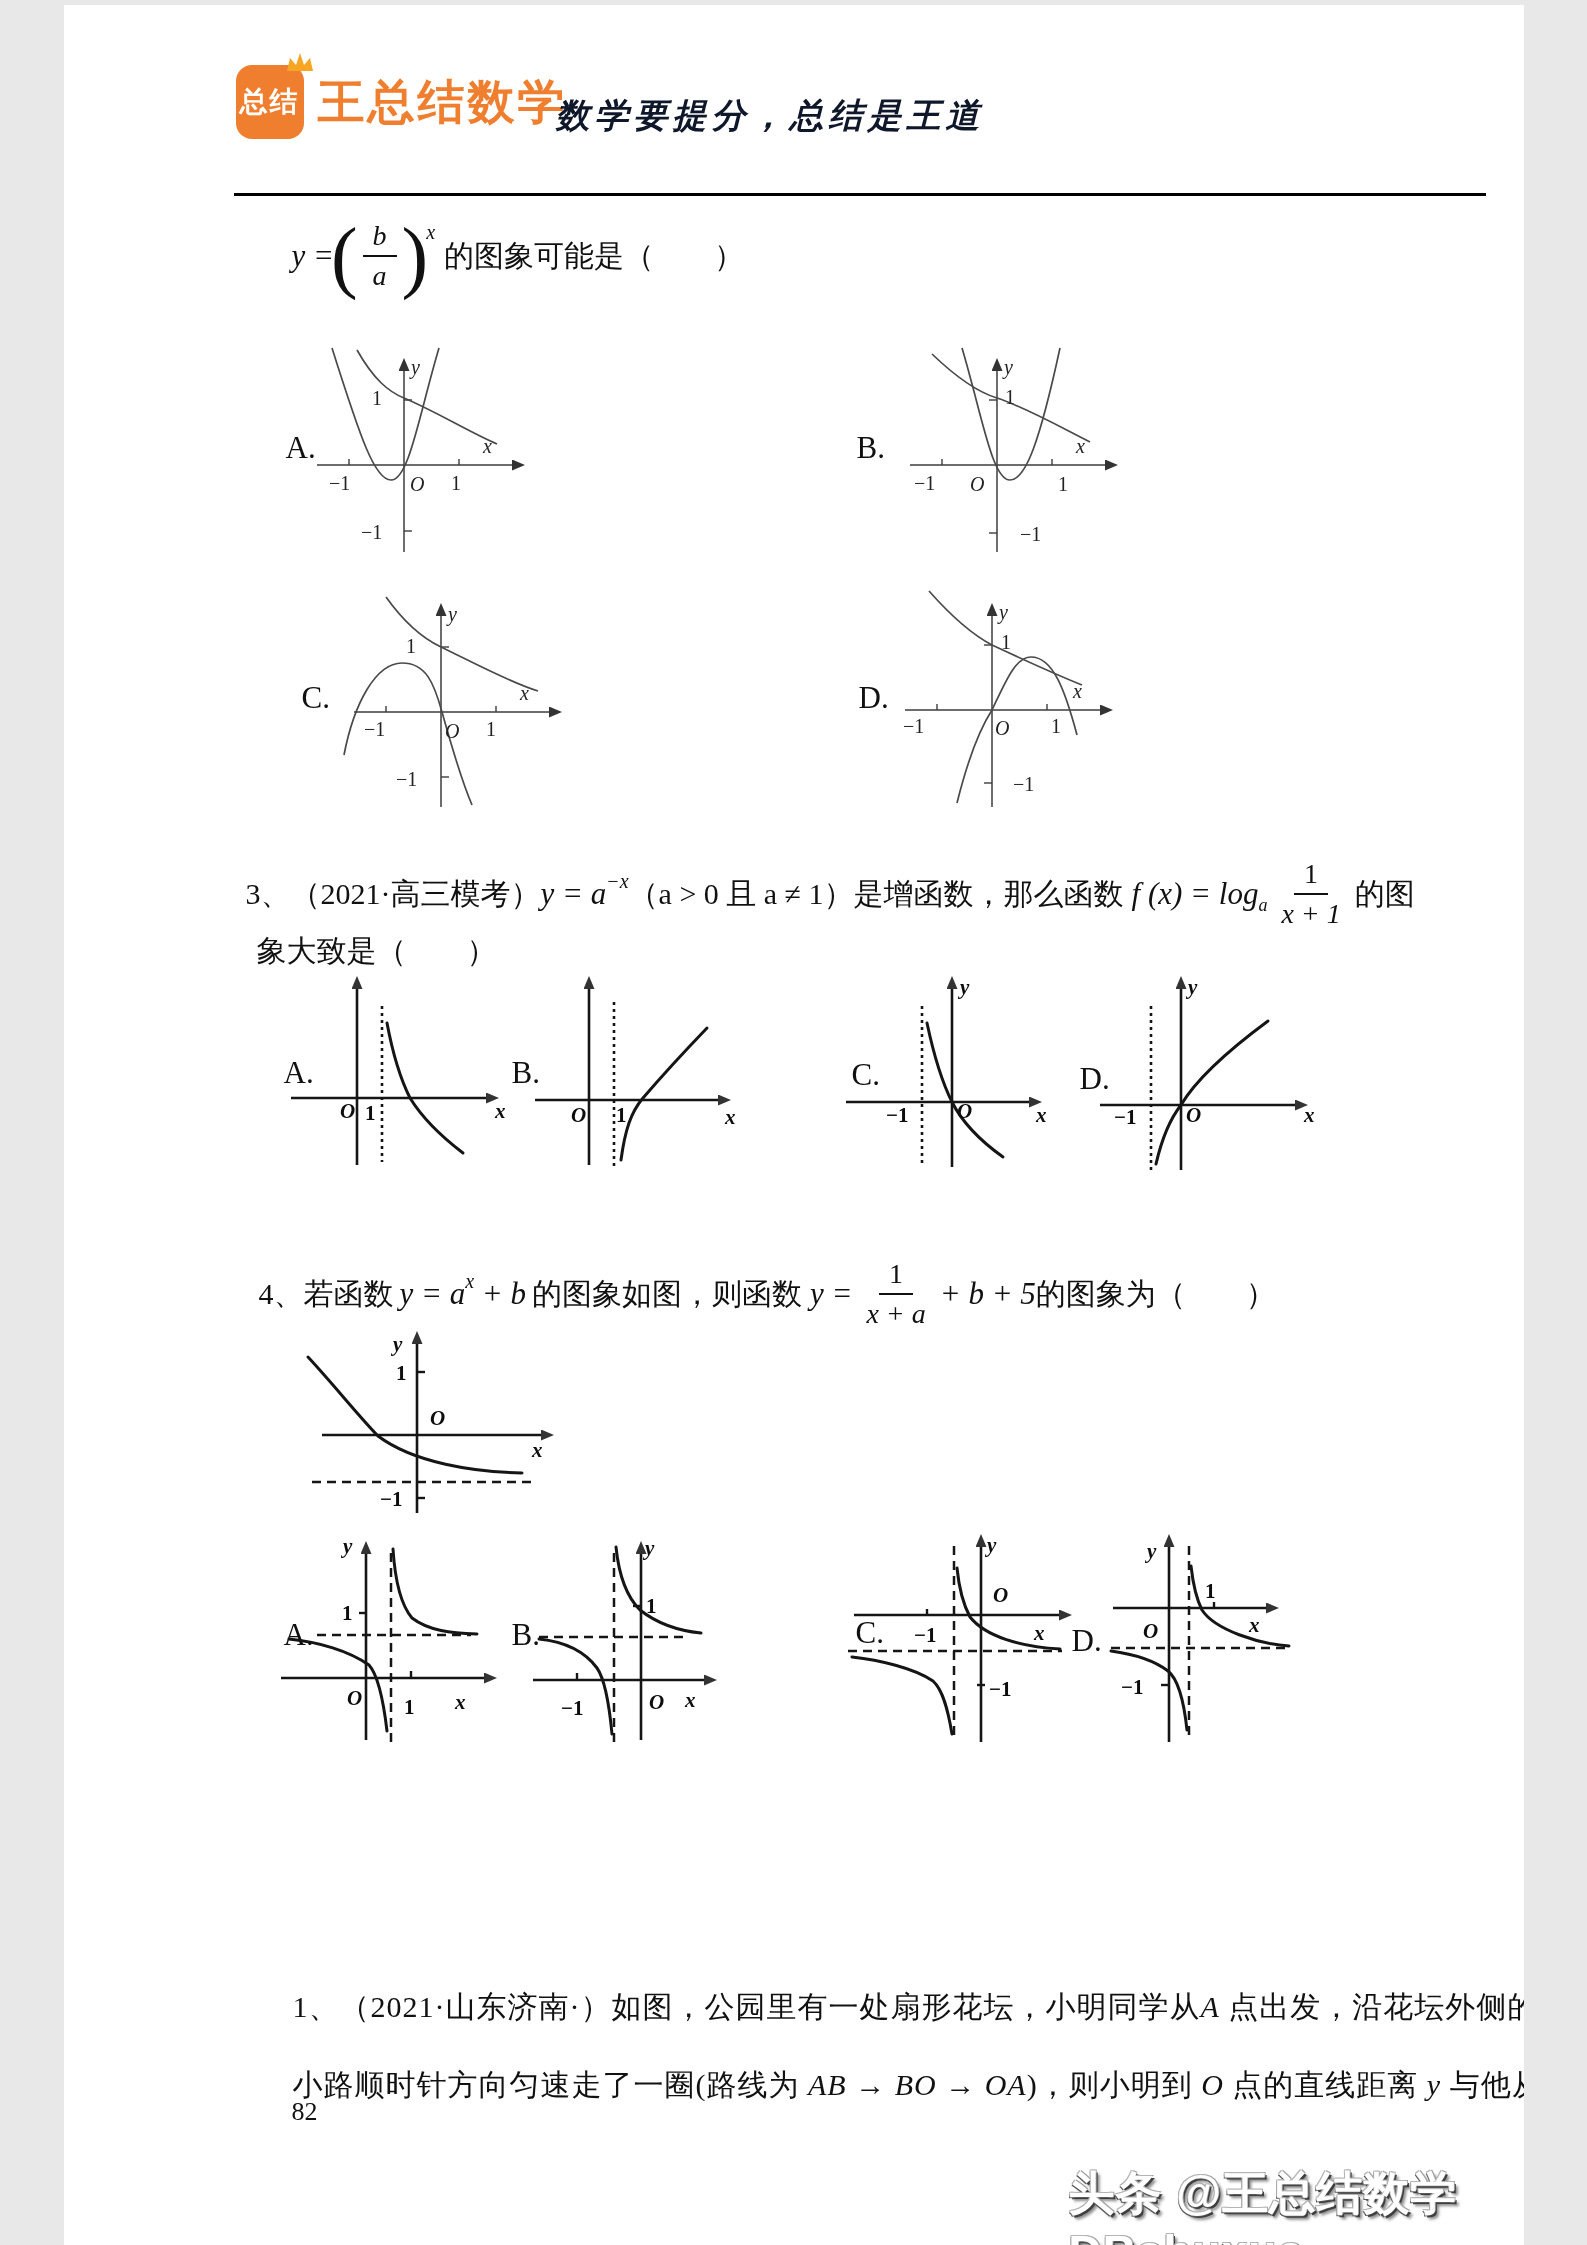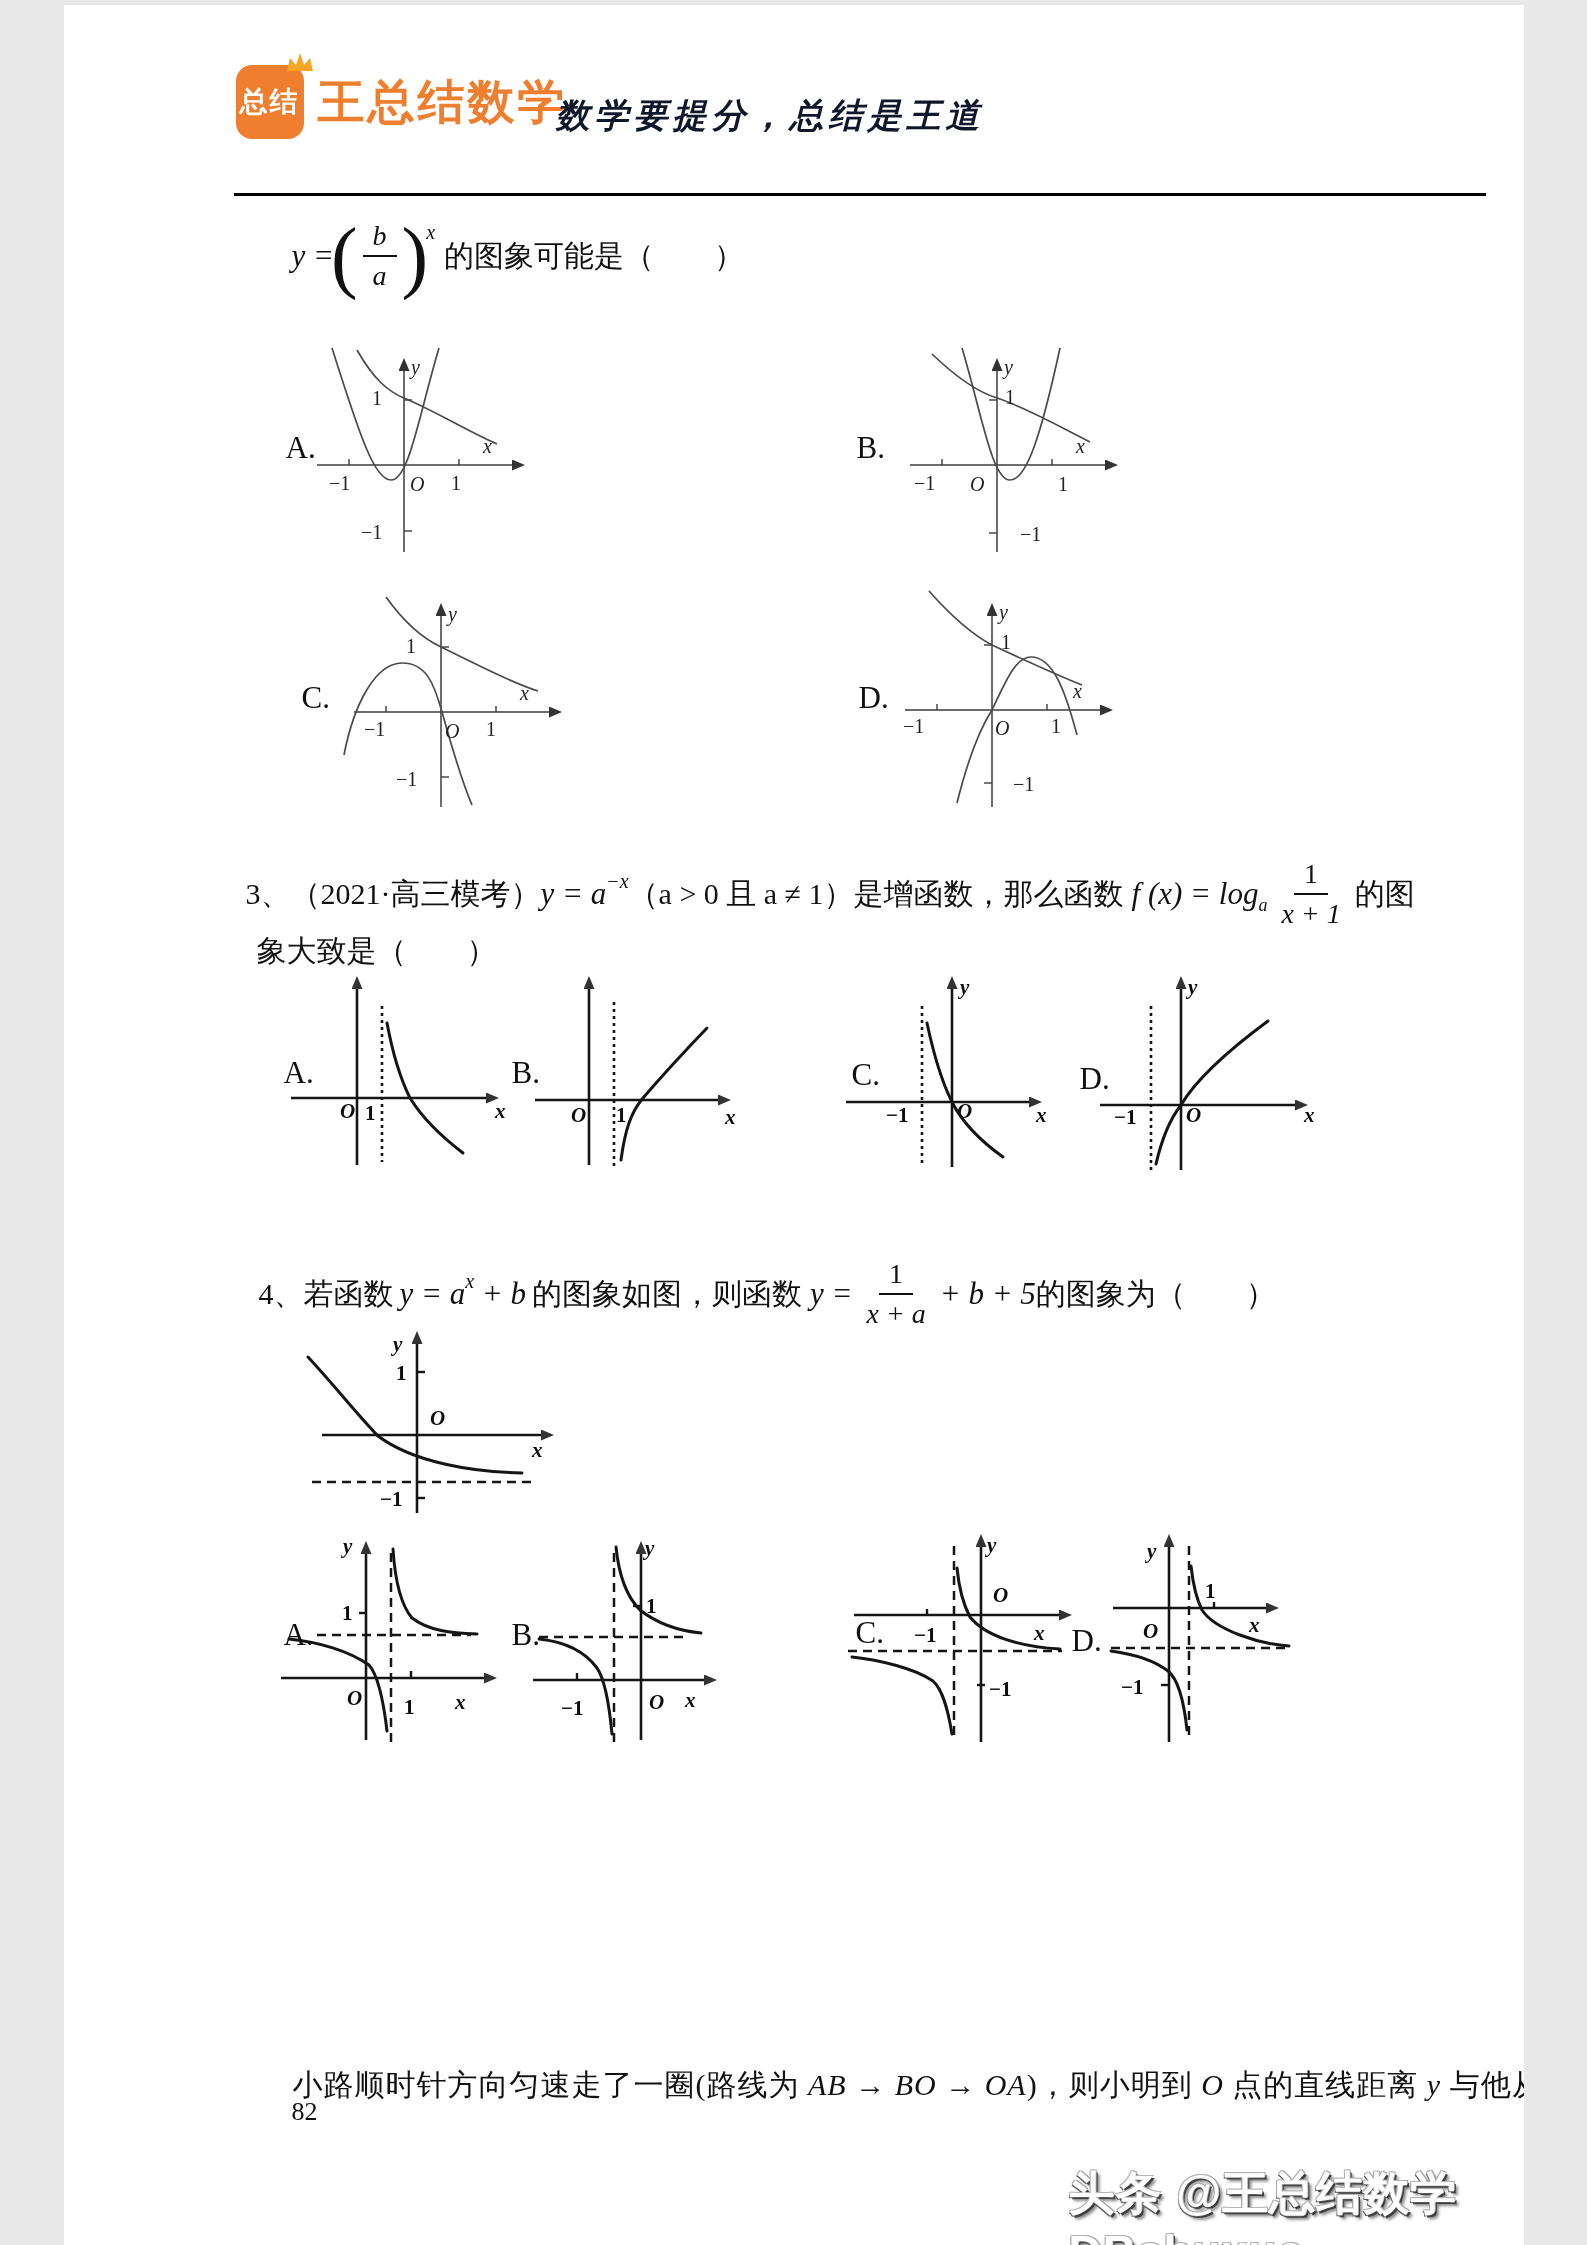--- a/index.html
+++ b/index.html
@@ -332,20 +332,23 @@
     <path class="cv" d="M92,36 C94,54 97,68 103,80 C116,100 160,114 190,116"></path>
     <path class="cv" d="M12,121 C34,124 56,131 69,141 C79,149 85,172 88,200"></path>
     <text class="it" x="48" y="28">y</text>
     <text class="it" x="44" y="108">O</text>
     <text x="106" y="68">1</text>
     <text class="it" x="150" y="102">x</text>
     <text x="22" y="164">−1</text>
   </svg>
 
 
+  <div class="abs cn" style="left:195px;top:1948px;letter-spacing:1px">
+    <span>1、（2021·山东济南·）</span><span>如图，公园里有一处扇形花坛，小明同学从</span><span class="it">A</span><span> 点出发，沿花坛外侧的</span>
+  </div>
   <div class="abs cn" style="left:195px;top:2026px;letter-spacing:1px">
     <span>小路顺时针方向匀速走了一圈(路线为 </span><span class="it">AB → BO → OA</span><span>)，则小明到 </span><span class="it">O</span><span> 点的直线距离 </span><span class="it">y</span><span> 与他从</span>
   </div>
 
   <div class="pageno">82</div>
   <div class="watermark">头条 @王总结数学DBshuxue</div>
 
 </div>
 
 </body></html>

